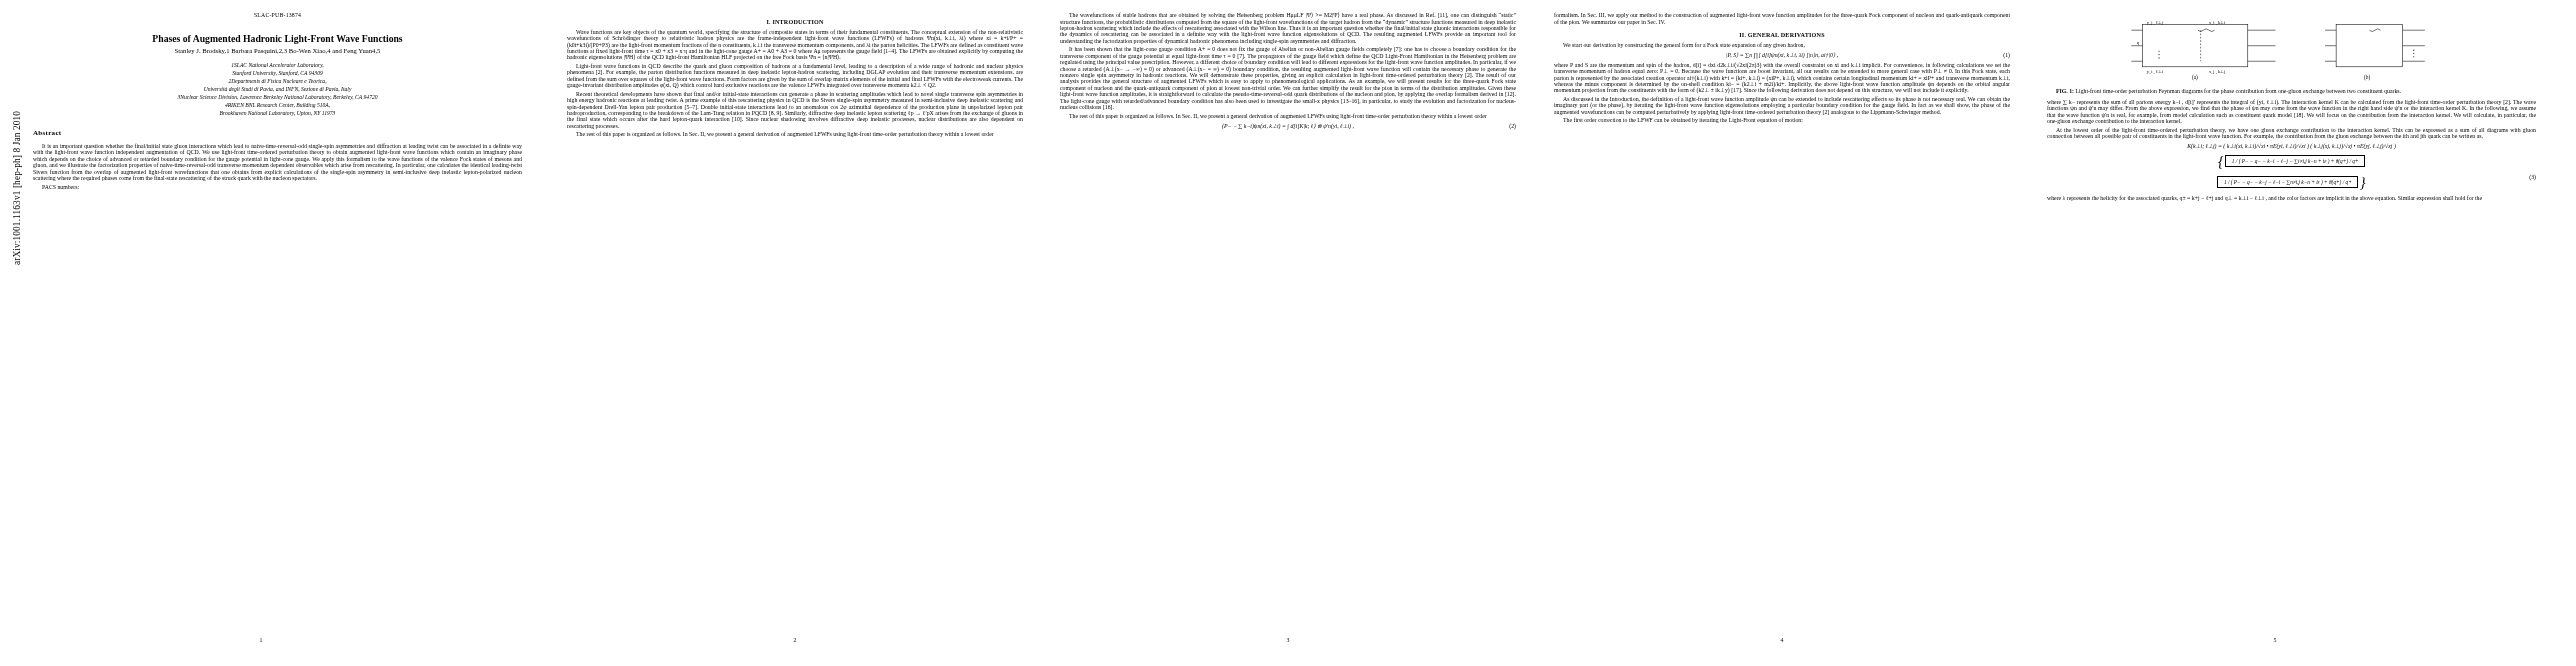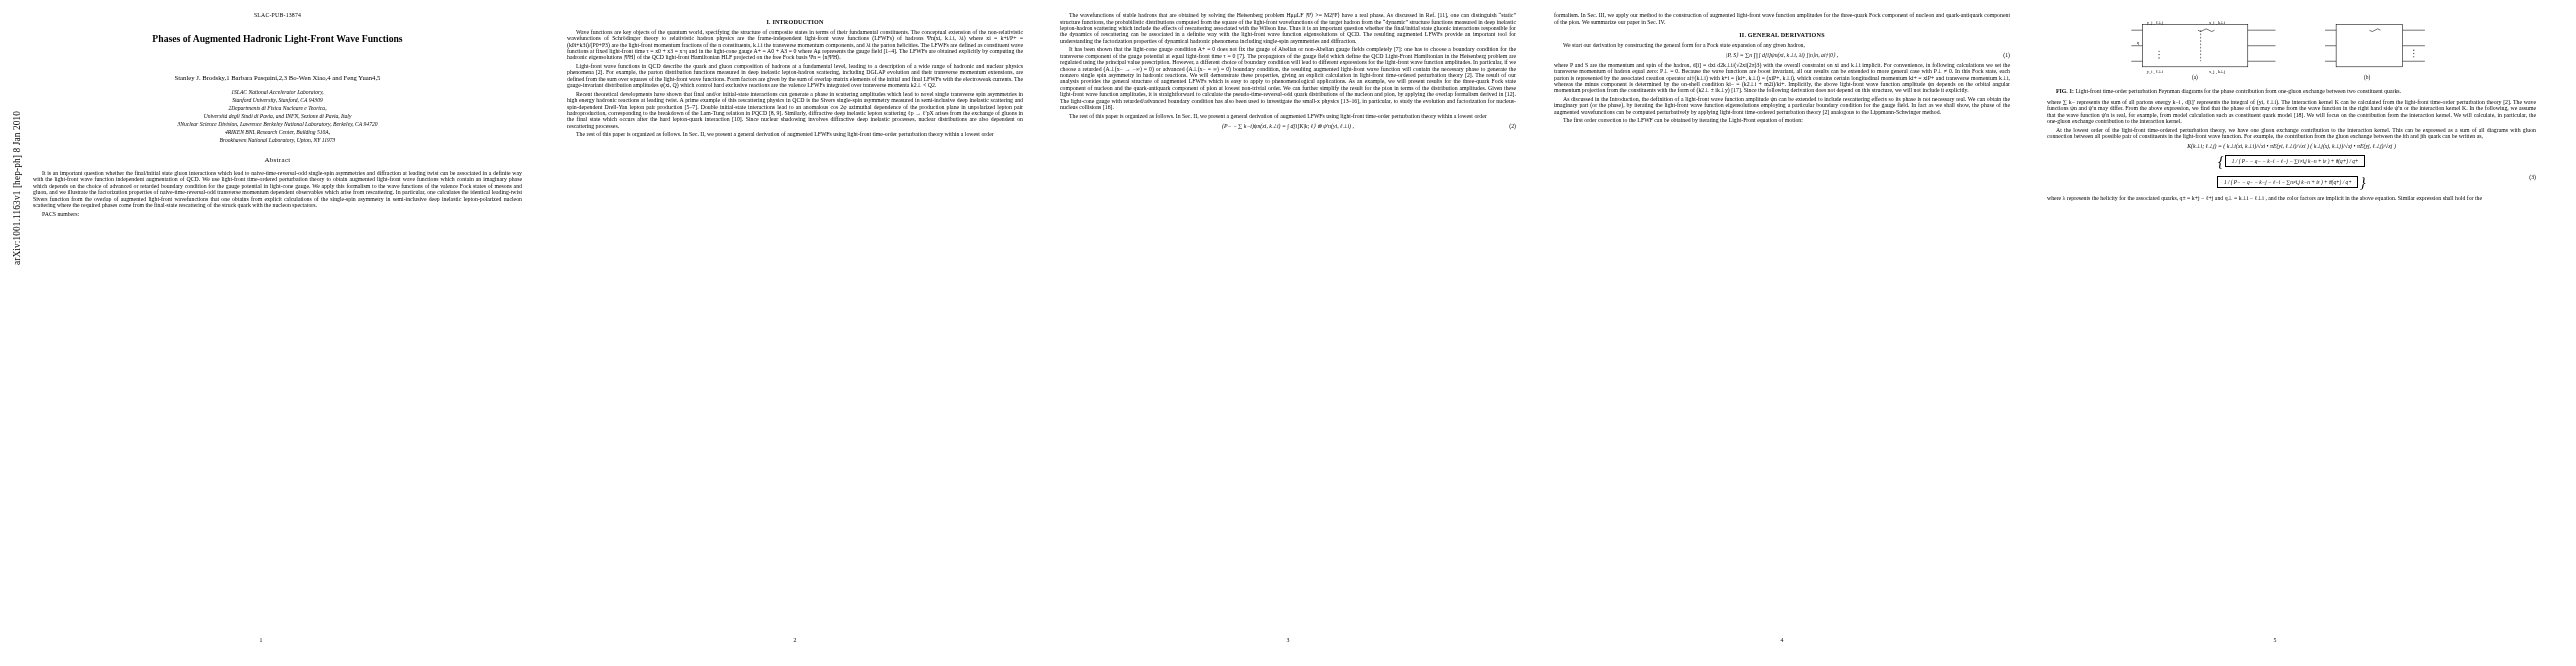--- a/index.html
+++ b/index.html
@@ -16,24 +16,24 @@
 
   .col{position:absolute;top:12.2px;width:456px;height:639px;text-align:justify;}
   .col p{margin:0 0 2.2px 0;font-size:5.8px;line-height:6.4px;text-indent:9px;}
   .col p.noindent{text-indent:0;}
   .sechead{font-size:6.1px;font-weight:bold;text-align:center;margin:6.7px 0 3.9px 0;letter-spacing:0.2px;}
   .pagenum{position:absolute;bottom:7.8px;font-size:5.8px;text-align:center;width:456px;}
 
   
   #col1{left:33px;width:489px;}
   .preprint{font-size:5.8px;text-align:center;margin:0 0 14.5px 0;letter-spacing:0.2px;}
-  .title{font-size:9.7px;font-weight:bold;text-align:center;line-height:12.2px;margin:0 0 29px 0;}
+  .title{font-size:9.7px;font-weight:bold;text-align:center;line-height:12.2px;margin:0 0 2px 0;}
   .authors{font-size:6.7px;text-align:center;margin:0 0 7.8px 0;}
   .affil{font-size:5.6px;text-align:center;font-style:italic;line-height:7px;margin:0 0 1.1px 0;}
-  .abshead{font-size:7px;font-weight:normal;text-align:center;margin:12.2px 0 5.6px 0;letter-spacing:0.3px;}
+  .abshead{font-size:7px;font-weight:bold;margin:12.2px 0 5.6px 0;letter-spacing:0.3px;}
   .absbody{font-size:5.8px;line-height:6.6px;text-align:justify;text-indent:9px;margin:0;}
   .pacs{font-size:5.8px;margin-top:9px;text-indent:0;}
 
   #col2{left:567px;}
   #col3{left:1060px;}
   #col4{left:1554px;}
   #col5{left:2047px;width:489px;}
 
   
   .figbox{margin:0 0 4.4px 0;}

